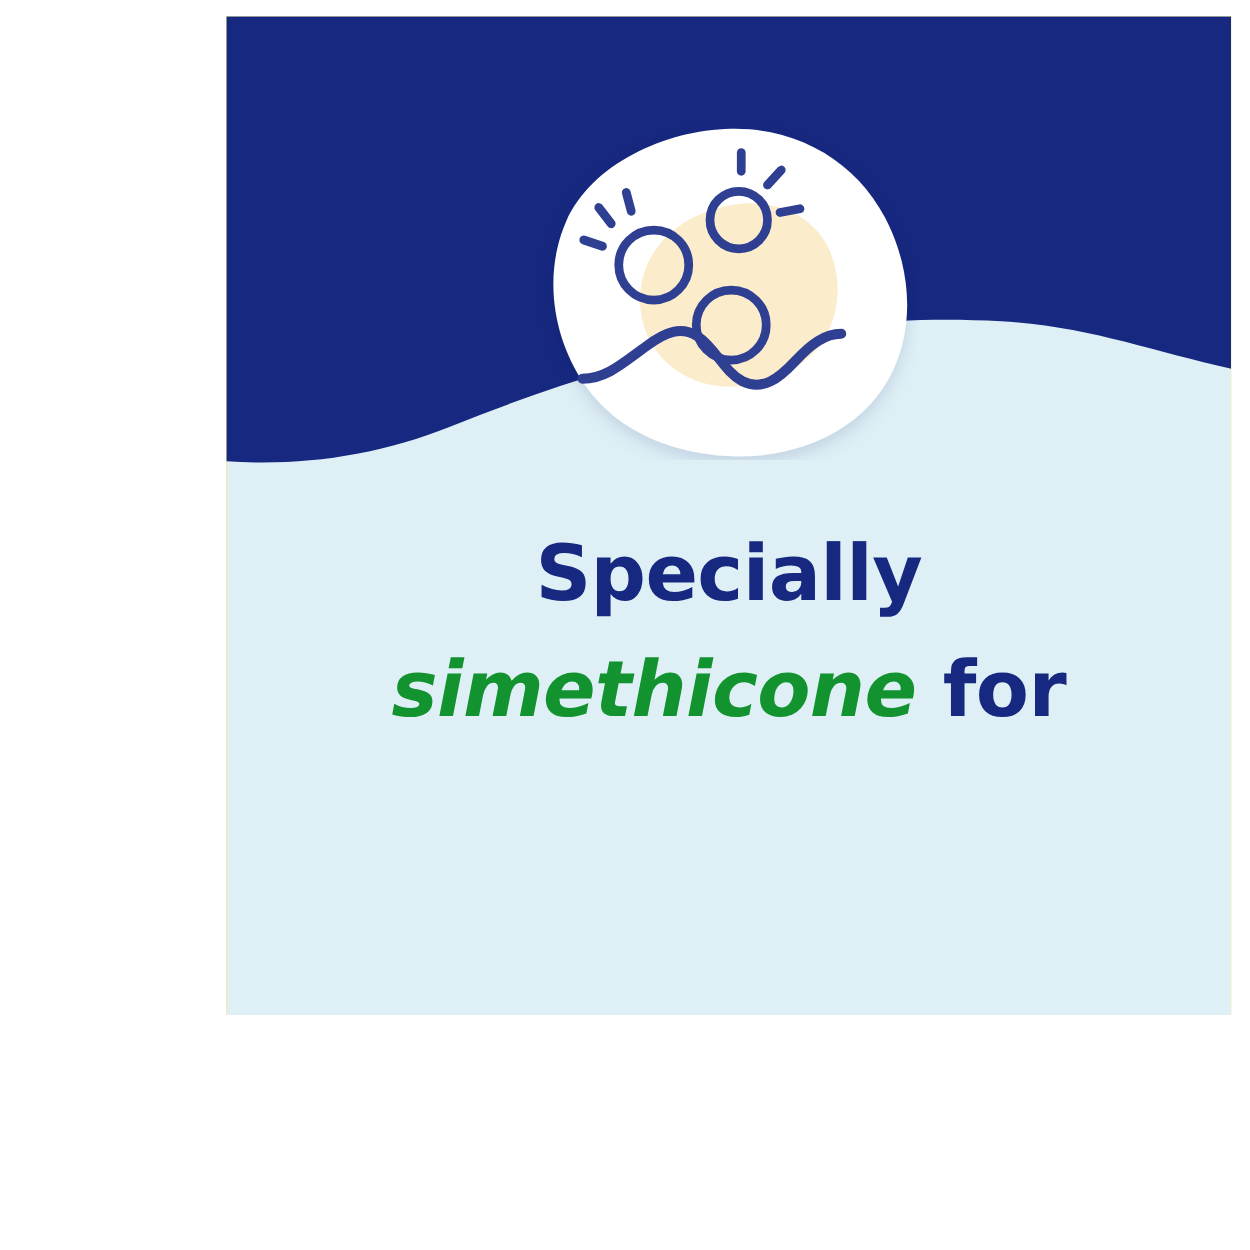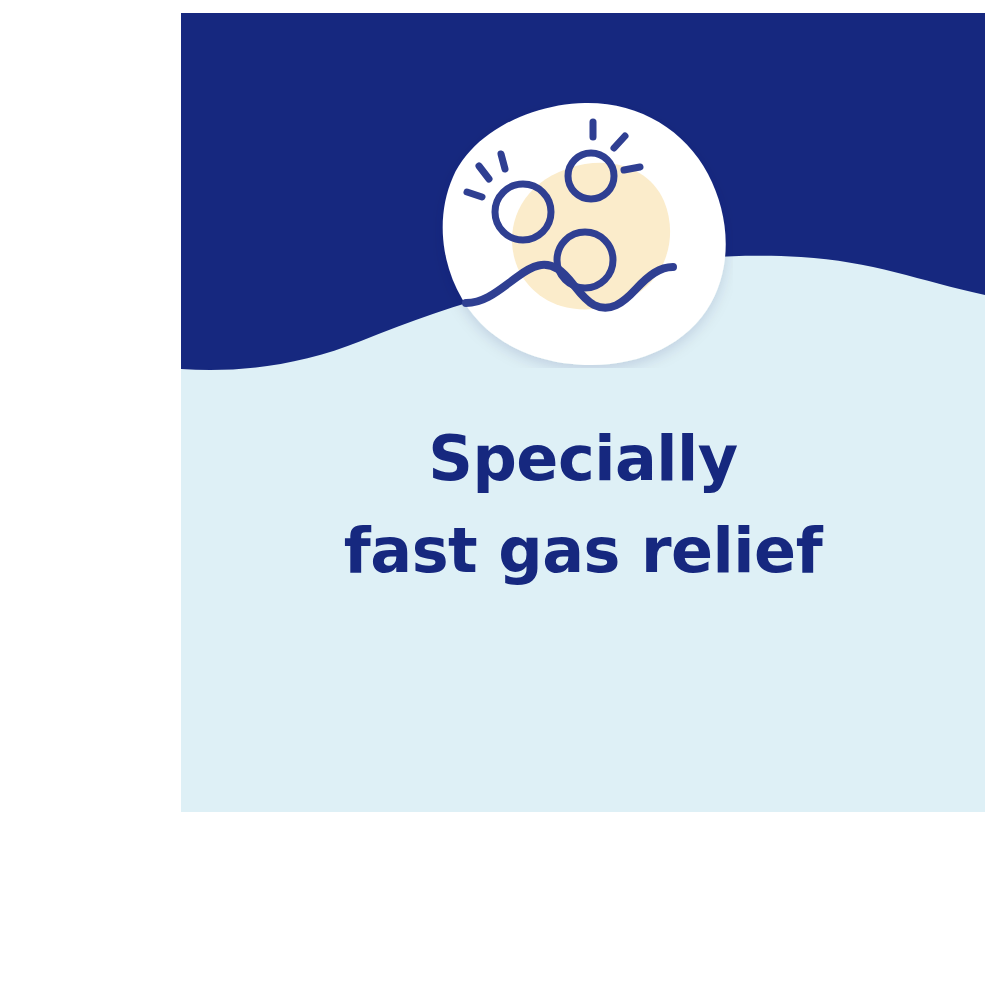--- a/index.html
+++ b/index.html
@@ -146,18 +146,18 @@
                    C216,175 227,167 240,167" stroke-width="8"></path>
         </g>
       </svg>
     </div>
 
     <div class="headline">
       <span class="line">
         <span class="hl-word">Specially</span>
       </span>
       <span class="line">
-        <span class="hl-word">fast gas relief</span>
+        <span class="hl-word green-italic">simethicone</span><span class="hl-word"> for</span>
       </span>
     </div>
 
   </div>
 </div>
 
 </body></html>

